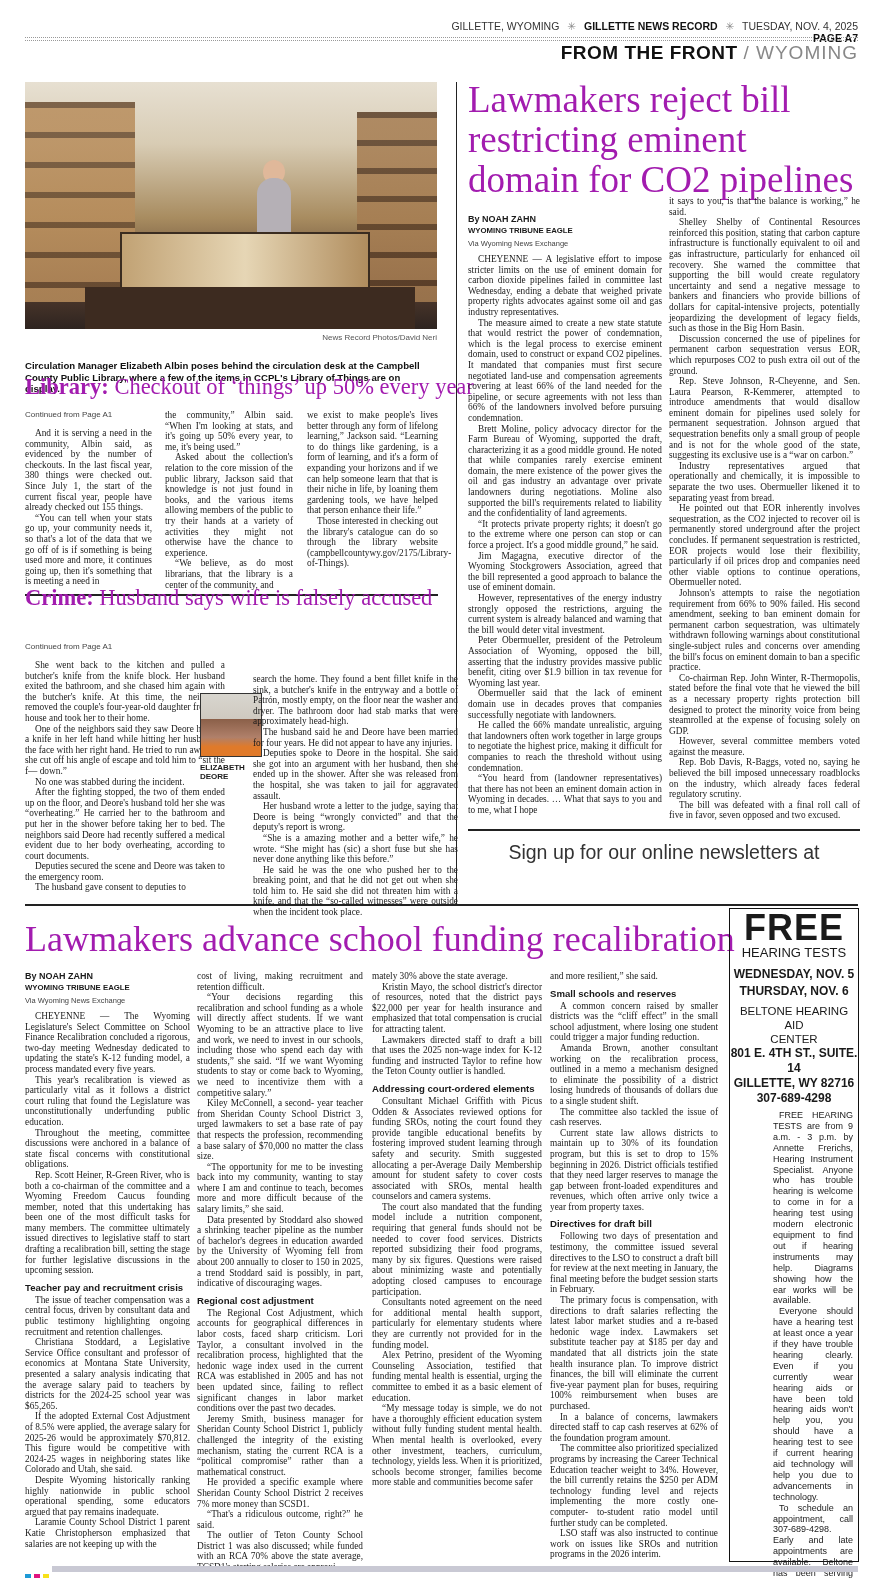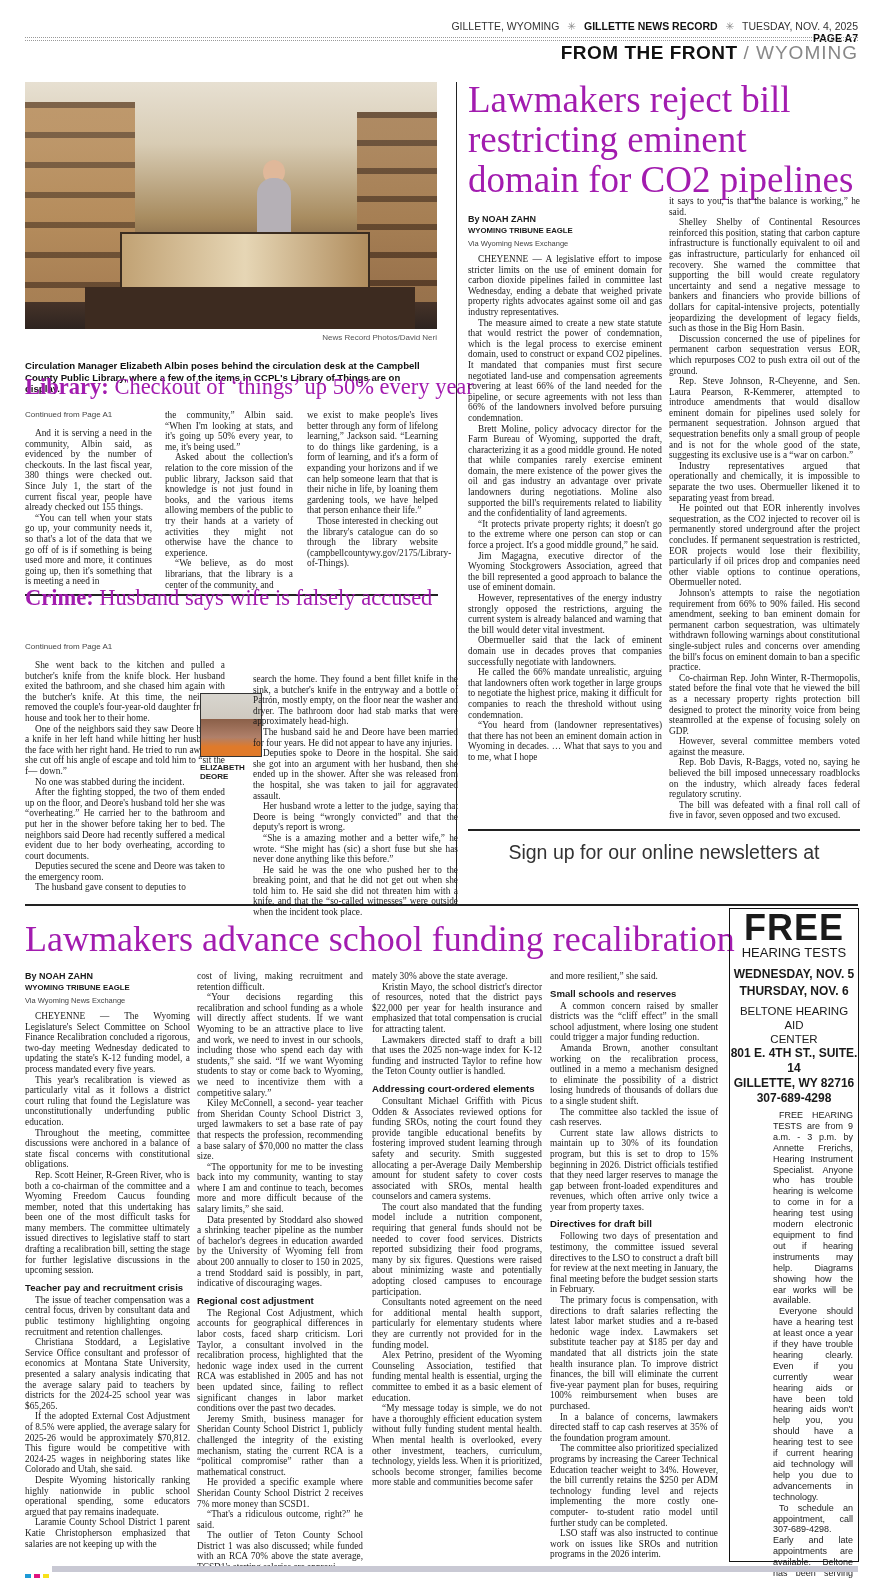--- a/index.html
+++ b/index.html
@@ -128,20 +128,21 @@
   <div class="org">WYOMING TRIBUNE EAGLE</div>
   <div class="via">Via Wyoming News Exchange</div>
 </div>
 <div class="abs col" style="left:468px;top:254px;width:194px;">
   <p>CHEYENNE — A legislative effort to impose stricter limits on the use of eminent domain for carbon dioxide pipelines failed in committee last Wednesday, ending a debate that weighed private property rights advocates against some oil and gas industry representatives.</p>
   <p>The measure aimed to create a new state statute that would restrict the power of condemnation, which is the legal process to exercise eminent domain, used to construct or expand CO2 pipelines. It mandated that companies must first secure negotiated land-use and compensation agreements covering at least 66% of the land needed for the pipeline, or secure agreements with not less than 66% of the landowners involved before pursuing condemnation.</p>
   <p>Brett Moline, policy advocacy director for the Farm Bureau of Wyoming, supported the draft, characterizing it as a good middle ground. He noted that while companies rarely exercise eminent domain, the mere existence of the power gives the oil and gas industry an advantage over private landowners during negotiations. Moline also supported the bill's requirements related to liability and the confidentiality of land agreements.</p>
   <p>“It protects private property rights; it doesn't go to the extreme where one person can stop or can force a project. It's a good middle ground,” he said.</p>
   <p>Jim Magagna, executive director of the Wyoming Stockgrowers Association, agreed that the bill represented a good approach to balance the use of eminent domain.</p>
   <p>However, representatives of the energy industry strongly opposed the restrictions, arguing the current system is already balanced and warning that the bill would deter vital investment.</p>
+  <p>Peter Obermueller, president of the Petroleum Association of Wyoming, opposed the bill, asserting that the industry provides massive public benefit, citing over $1.9 billion in tax revenue for Wyoming last year.</p>
   <p>Obermueller said that the lack of eminent domain use in decades proves that companies successfully negotiate with landowners.</p>
   <p>He called the 66% mandate unrealistic, arguing that landowners often work together in large groups to negotiate the highest price, making it difficult for companies to reach the threshold without using condemnation.</p>
   <p>“You heard from (landowner representatives) that there has not been an eminent domain action in Wyoming in decades. … What that says to you and to me, what I hope</p>
 </div>
 <div class="abs col" style="left:669px;top:196px;width:191px;">
   <p style="text-indent:0">it says to you, is that the balance is working,” he said.</p>
   <p>Shelley Shelby of Continental Resources reinforced this position, stating that carbon capture infrastructure is functionally equivalent to oil and gas infrastructure, particularly for enhanced oil recovery. She warned the committee that supporting the bill would create regulatory uncertainty and send a negative message to bankers and financiers who provide billions of dollars for capital-intensive projects, potentially jeopardizing the development of legacy fields, such as those in the Big Horn Basin.</p>
   <p>Discussion concerned the use of pipelines for permanent carbon sequestration versus EOR, which repurposes CO2 to push extra oil out of the ground.</p>
   <p>Rep. Steve Johnson, R-Cheyenne, and Sen. Laura Pearson, R-Kemmerer, attempted to introduce amendments that would disallow eminent domain for pipelines used solely for permanent sequestration. Johnson argued that sequestration benefits only a small group of people and is not for the whole good of the state, suggesting its exclusive use is a “war on carbon.”</p>
   <p>Industry representatives argued that operationally and chemically, it is impossible to separate the two uses. Obermueller likened it to separating yeast from bread.</p>
@@ -205,21 +206,21 @@
 <div class="abs col" id="sc4" style="left:550px;top:971px;width:168px;">
     <p style="text-indent: 0px;">and more resilient,” she said.</p>
     <div class="subhead">Small schools and reserves</div>
     <p>A common concern raised by smaller districts was the “cliff effect” in the small school adjustment, where losing one student could trigger a major funding reduction.</p>
     <p>Amanda Brown, another consultant working on the recalibration process, outlined in a memo a mechanism designed to eliminate the possibility of a district losing hundreds of thousands of dollars due to a single student shift.</p>
     <p>The committee also tackled the issue of cash reserves.</p>
     <p>Current state law allows districts to maintain up to 30% of its foundation program, but this is set to drop to 15% beginning in 2026. District officials testified that they need larger reserves to manage the gap between front-loaded expenditures and revenues, which often arrive only twice a year from property taxes.</p>
     <div class="subhead">Directives for draft bill</div>
     <p>Following two days of presentation and testimony, the committee issued several directives to the LSO to construct a draft bill for review at the next meeting in January, the final meeting before the budget session starts in February.</p>
     <p>The primary focus is compensation, with directions to draft salaries reflecting the latest labor market studies and a re-based hedonic wage index. Lawmakers set substitute teacher pay at $185 per day and mandated that all districts join the state health insurance plan. To improve district finances, the bill will eliminate the current five-year payment plan for buses, requiring 100% reimbursement when buses are purchased.</p>
-    <p>In a balance of concerns, lawmakers directed staff to cap cash reserves at 35% of the foundation program amount.</p>
+    <p>In a balance of concerns, lawmakers directed staff to cap cash reserves at 62% of the foundation program amount.</p>
     <p>The committee also prioritized specialized programs by increasing the Career Technical Education teacher weight to 34%. However, the bill currently retains the $250 per ADM technology funding level and rejects implementing the more costly one-computer- to-student ratio model until further study can be completed.</p>
     <p>LSO staff was also instructed to continue work on issues like SROs and nutrition programs in the 2026 interim.</p>
   </div>
 
 <div class="abs ad" style="left:729px;top:908px;width:130px;height:654px;">
   <div class="free">FREE</div>
   <div class="ht">HEARING TESTS</div>
   <div class="date" style="margin-top:6px;">WEDNESDAY, NOV. 5</div>
   <div class="date">THURSDAY, NOV.  6</div>
   <div class="center">BELTONE HEARING AID</div>

